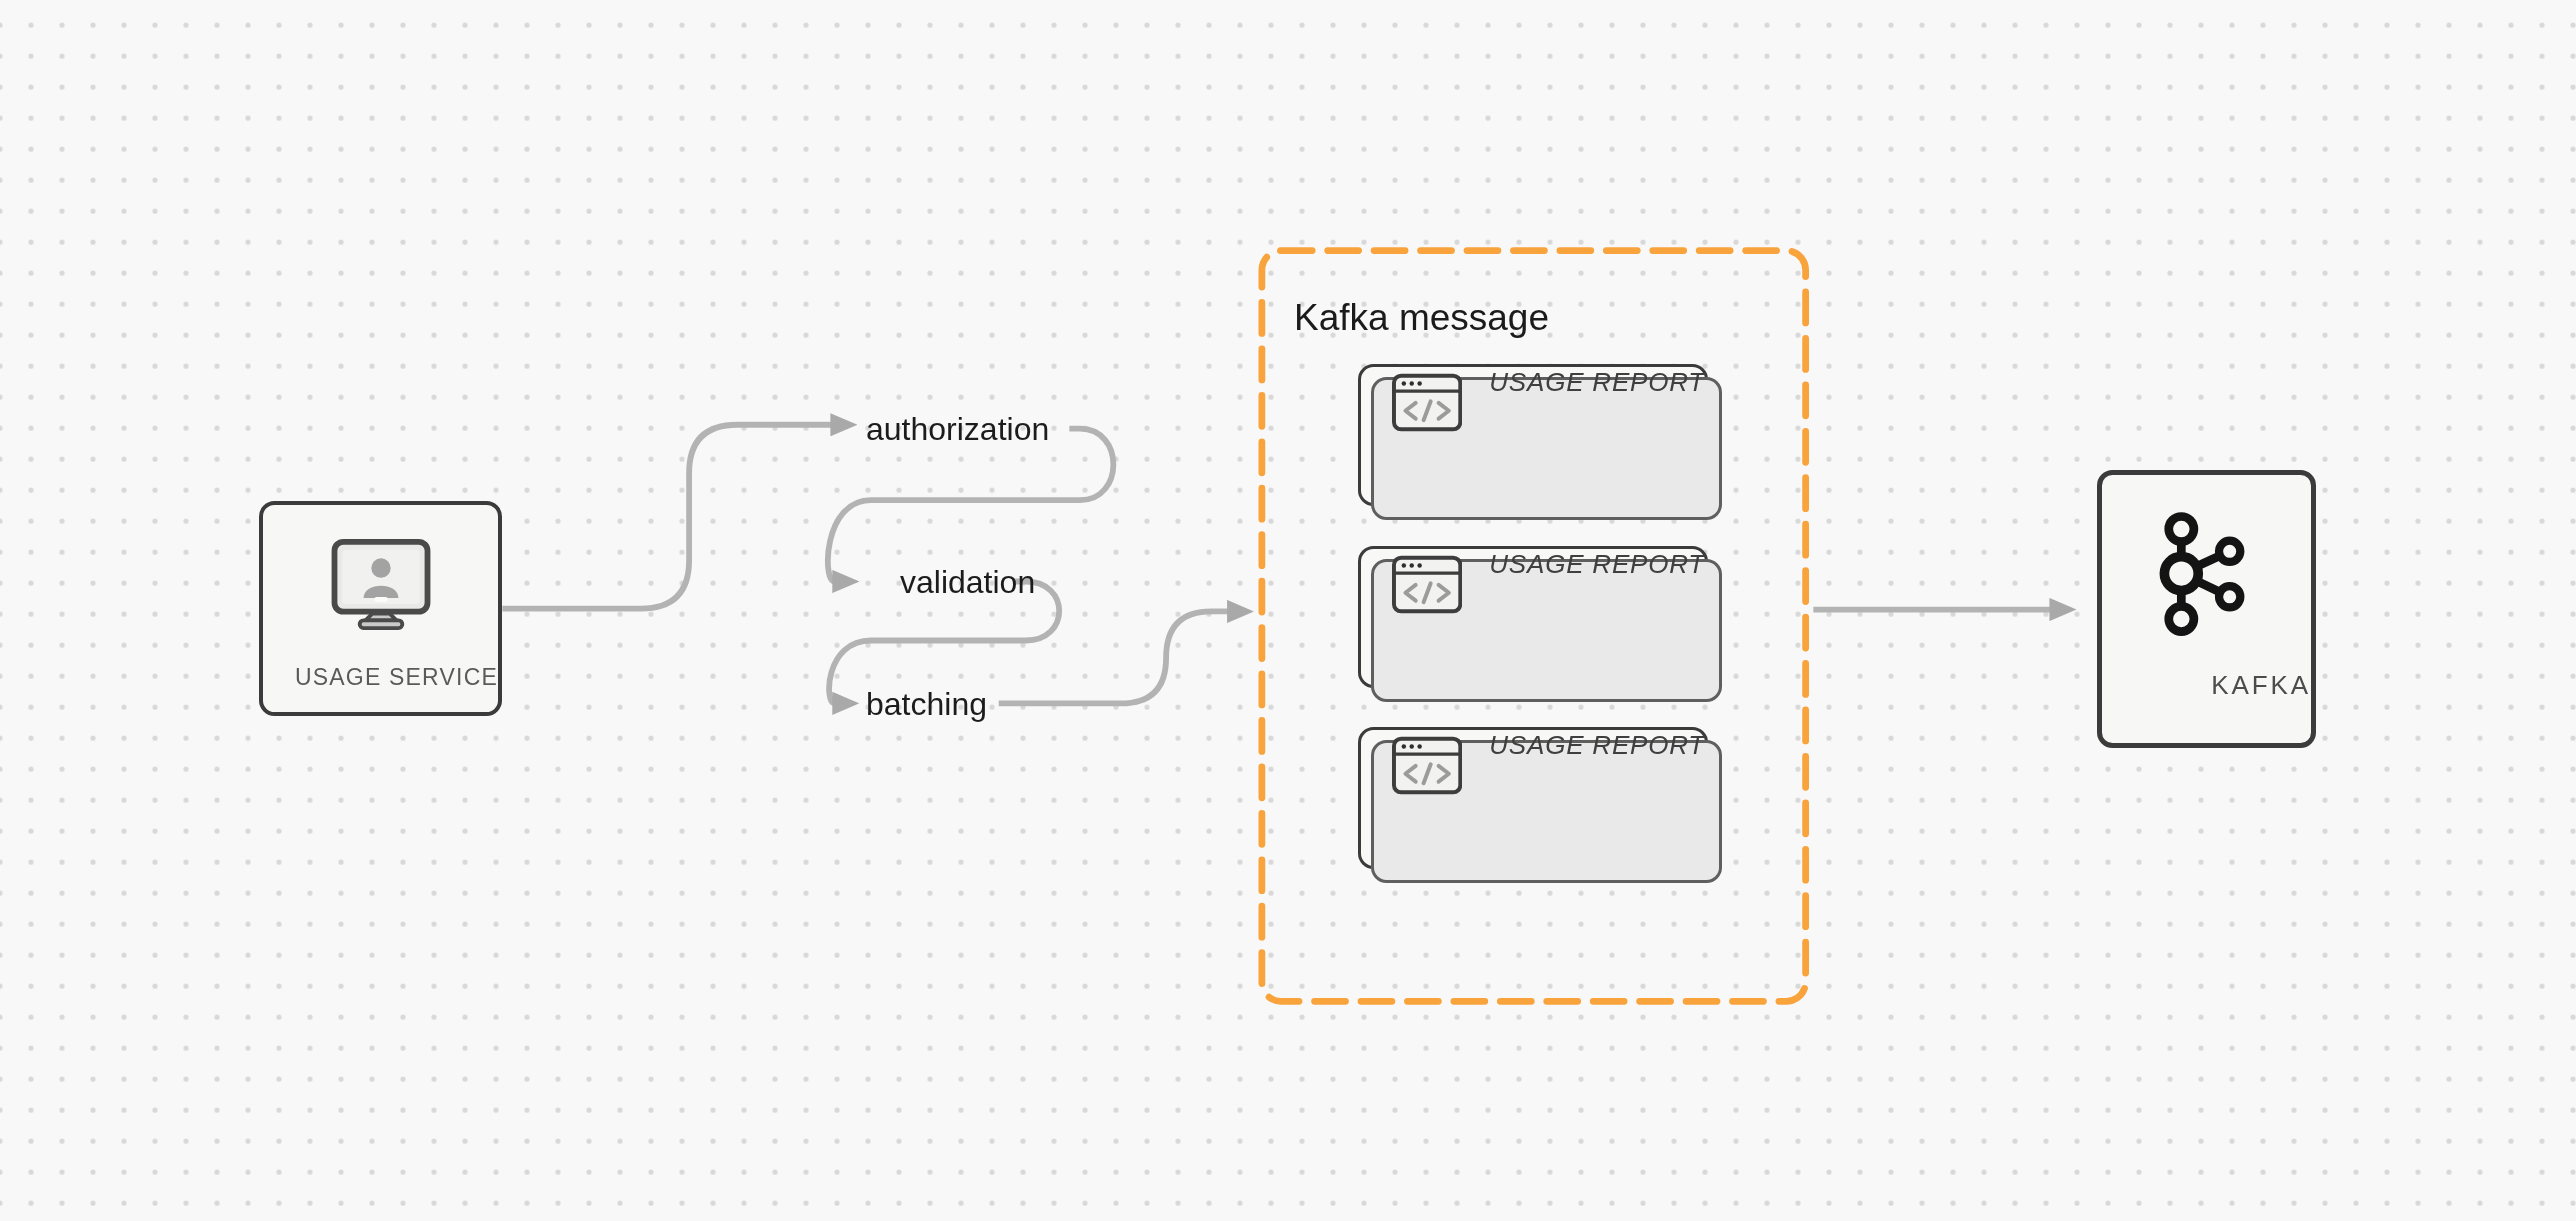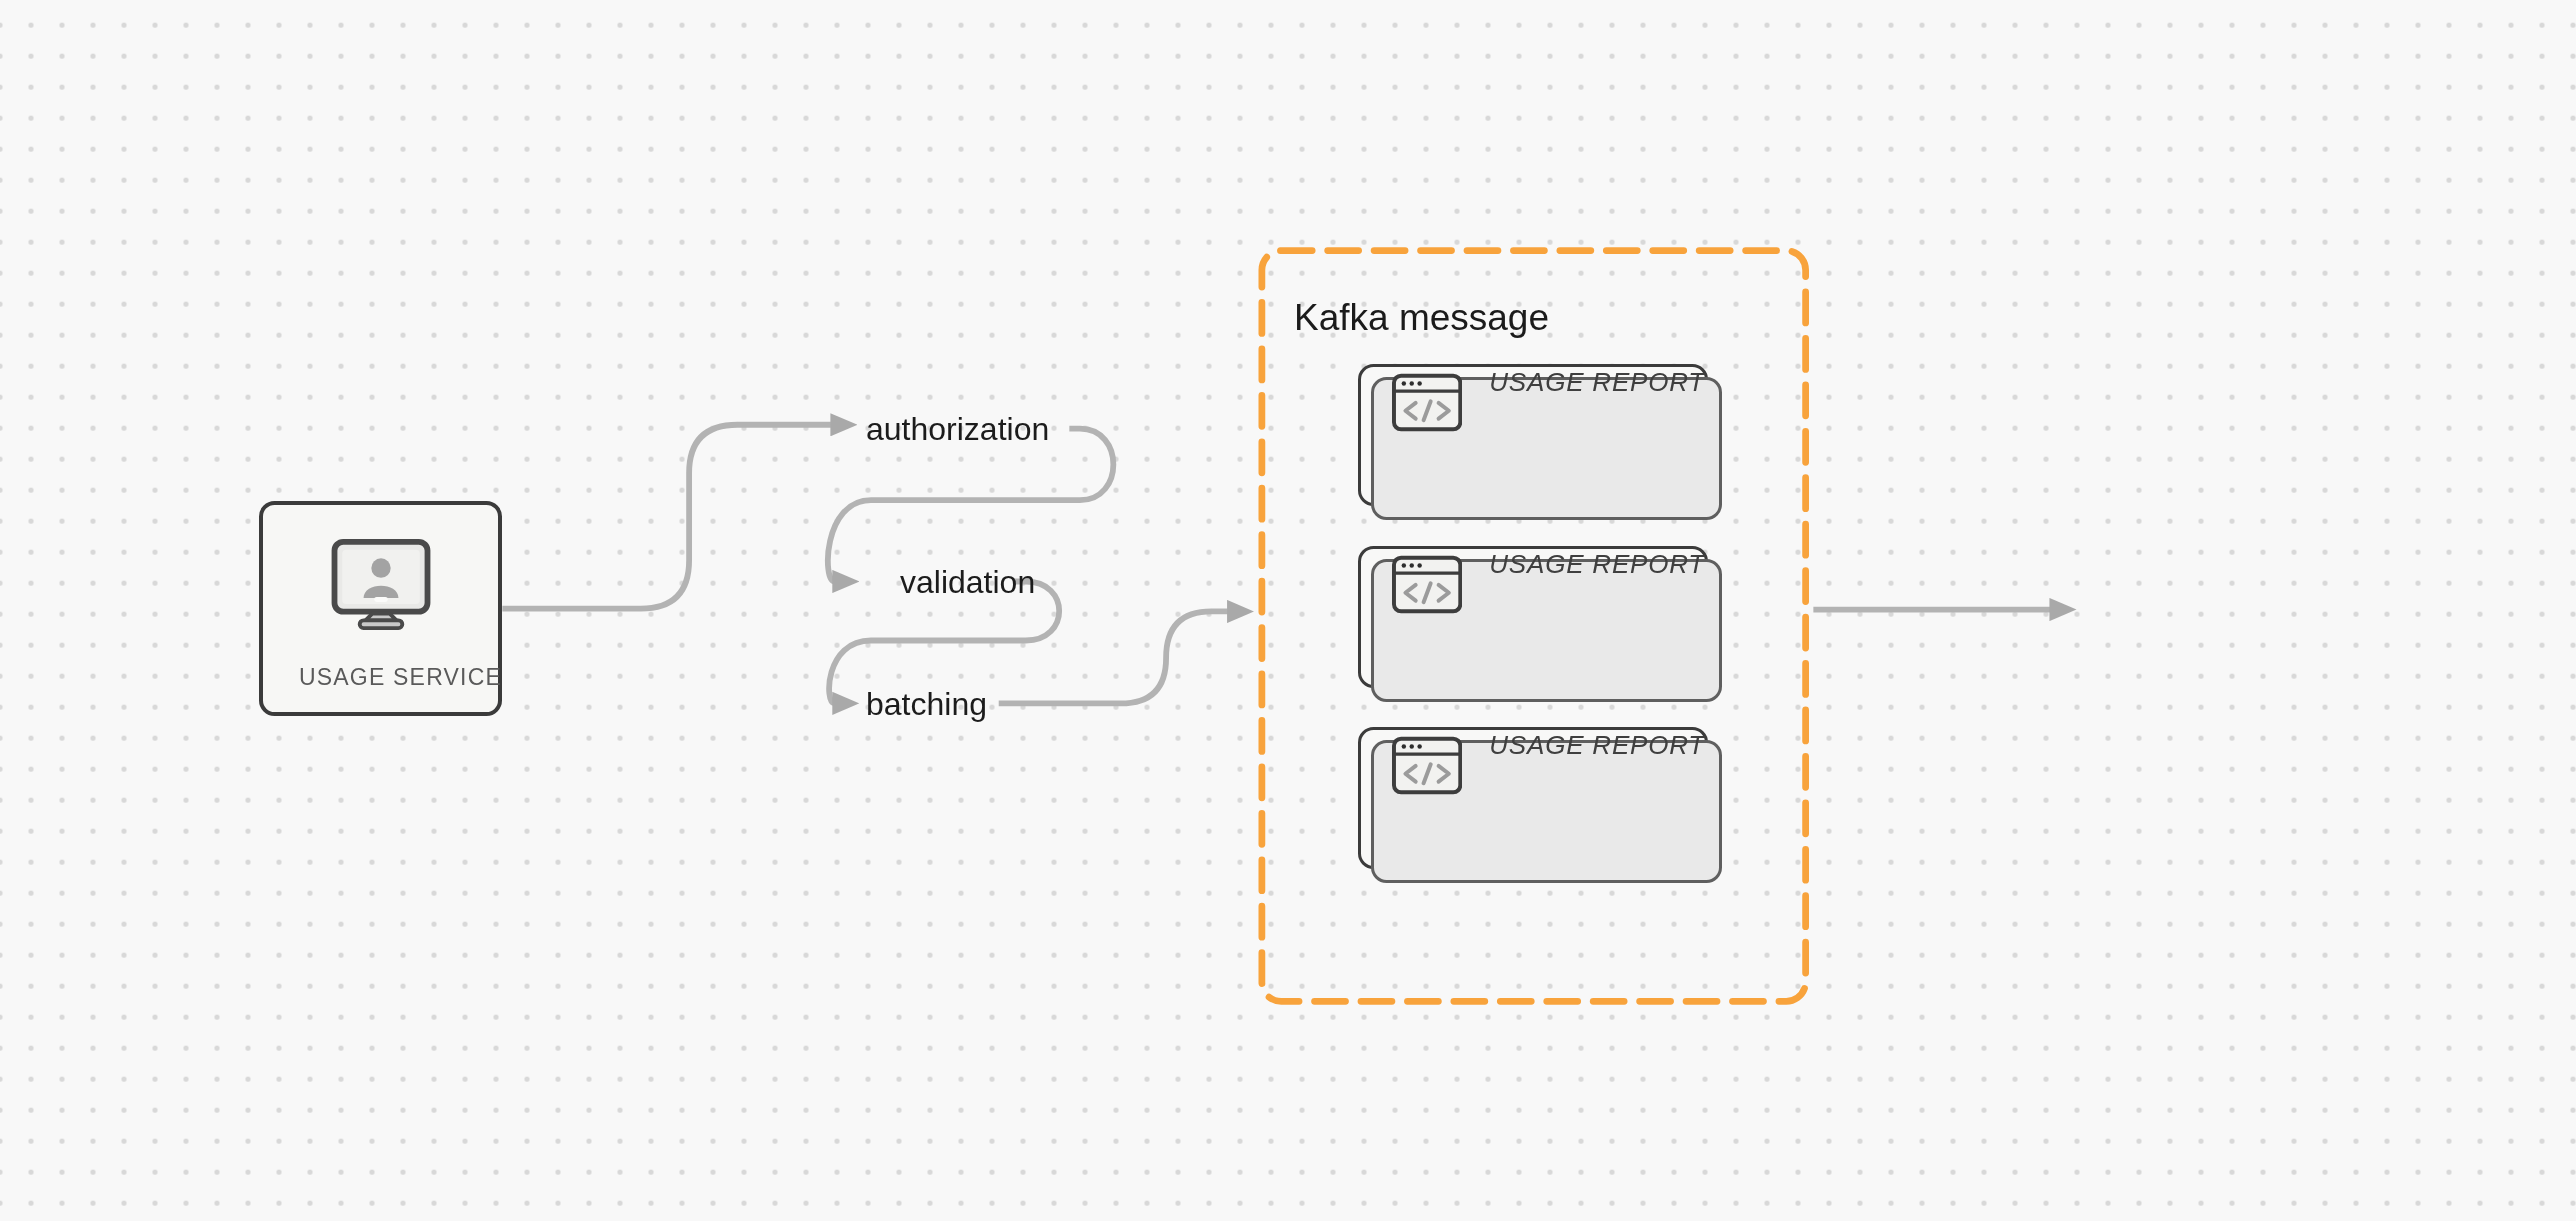--- a/index.html
+++ b/index.html
@@ -35,25 +35,24 @@
     width: 243px; height: 215px;
   }
   .node-usage-service .monitor-wrap {
     position: absolute;
     top: 33px; left: 50%;
     transform: translateX(-50%);
   }
   .node-label {
     position: absolute;
     width: 100%;
-    text-align: center;
+    text-align: right;
     color: #5a5a5a;
     font-size: 23px;
     letter-spacing: 1.2px;
-    margin-left: 20px;
   }
   .node-usage-service .node-label { top: 159px; }
   .step-label {
     position: absolute;
     font-size: 32px;
     font-weight: 400;
     color: #1c1c1c;
     transform: translateY(-50%);
     z-index: 2;
     white-space: nowrap;
@@ -198,15 +197,34 @@
       <circle cx="15" cy="12.5" r="2.8" fill="#2e2e2e"></circle>
       <circle cx="25" cy="12.5" r="2.8" fill="#2e2e2e"></circle>
       <circle cx="35" cy="12.5" r="2.8" fill="#2e2e2e"></circle>
       <polyline points="30,37 17,47 30,57" fill="none" stroke="#9b9b9b" stroke-width="5" stroke-linecap="round" stroke-linejoin="round"></polyline>
       <line x1="40" y1="59" x2="49" y2="35" stroke="#9b9b9b" stroke-width="5" stroke-linecap="round"></line>
       <polyline points="59,37 72,47 59,57" fill="none" stroke="#9b9b9b" stroke-width="5" stroke-linecap="round" stroke-linejoin="round"></polyline>
     </svg>
     <span class="card-label">USAGE REPORT</span>
   </div>
 
+  <div class="node node-kafka">
+    <div class="kafka-logo-wrap">
+      <svg width="207" height="155" viewBox="0 0 214 160" xmlns="http://www.w3.org/2000/svg">
+        <g stroke="#141414" stroke-width="9" fill="none">
+          <line x1="82" y1="32" x2="82" y2="125"></line>
+          <line x1="82" y1="78" x2="132" y2="55"></line>
+          <line x1="82" y1="78" x2="132" y2="102"></line>
+        </g>
+        <g stroke="#141414" fill="#f7f7f5">
+          <circle cx="82" cy="32" r="13" stroke-width="9"></circle>
+          <circle cx="82" cy="78" r="17.5" stroke-width="10"></circle>
+          <circle cx="82" cy="125" r="13" stroke-width="9"></circle>
+          <circle cx="132" cy="55" r="11" stroke-width="8.5"></circle>
+          <circle cx="132" cy="102" r="11" stroke-width="8.5"></circle>
+        </g>
+      </svg>
+    </div>
+    <div class="node-label">KAFKA</div>
+  </div>
 
 </div>
 
 
 </body></html>

